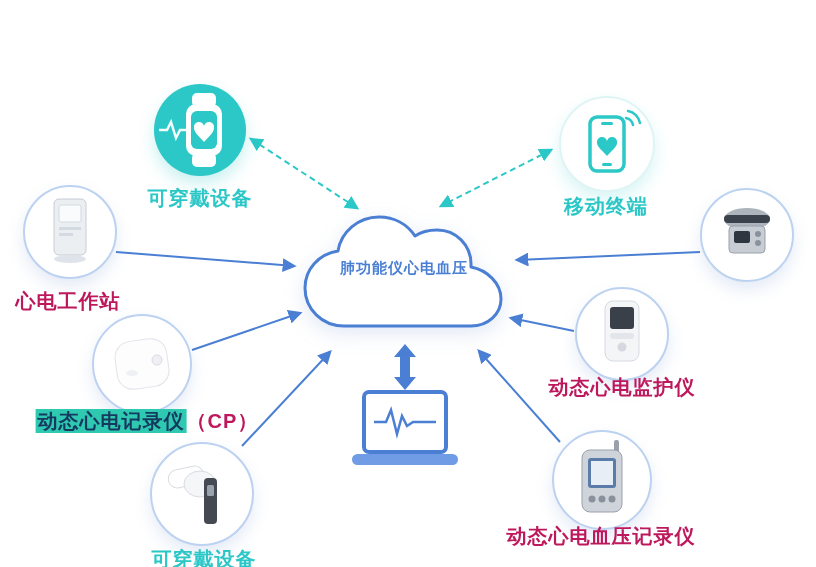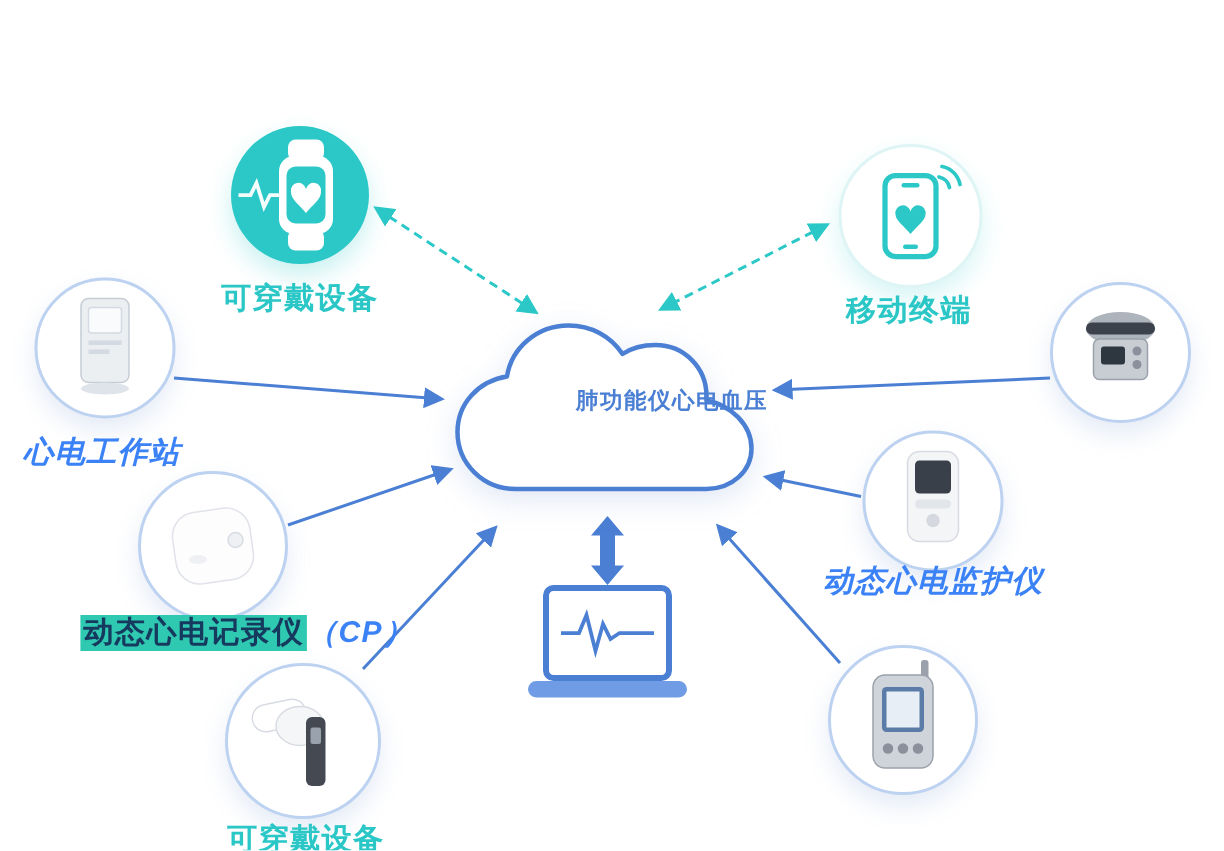--- a/index.html
+++ b/index.html
@@ -13,26 +13,26 @@
     border:2px solid #bcd2f0;box-shadow:0 8px 16px rgba(110,145,205,.18);
     display:flex;align-items:center;justify-content:center;
   }
   .node-circle.teal-solid{background:#2cc8c8;border:none;box-shadow:0 8px 16px rgba(44,200,200,.25);}
   .node-circle.teal-light{border:2px solid #dff5f5;box-shadow:0 8px 16px rgba(44,200,200,.18);}
   .node-label{
     position:absolute;transform:translateX(-50%);white-space:nowrap;
     font-size:20px;font-weight:600;letter-spacing:1px;
   }
   .label-teal{color:#2bc7c7;}
-  .label-dark{color:#3b82f6;font-style:italic;}
+  .label-dark{color:#be185d;}
   .hl{background:#2fc9b2;color:#16395e;padding:1px 2px;}
   .cloud-wrap{position:absolute;left:296px;top:204px;width:216px;height:132px;}
   .cloud-wrap svg{position:absolute;left:0;top:0;filter:drop-shadow(0 6px 10px rgba(90,130,200,.18));}
   .cloud-text{
-    position:absolute;left:0;top:52px;width:216px;text-align:right;
+    position:absolute;left:0;top:52px;width:216px;text-align:center;
     color:#4a7fd4;font-size:15px;font-weight:600;line-height:24px;letter-spacing:1px;
   }
   .laptop{position:absolute;left:350px;top:390px;width:110px;height:78px;}
 </style>
 </head>
 <body>
 
 <div class="canvas">
 
   <svg class="arrow-layer" width="816" height="567" viewBox="0 0 816 567">
@@ -103,21 +103,21 @@
   </div>
   <div class="node-label label-dark" style="left:68px;top:288px;">心电工作站</div>
 
   <div class="node-circle" style="left:92px;top:314px;width:96px;height:96px;">
     <svg width="96" height="96" viewBox="0 0 96 96">
       <rect x="22" y="24" width="52" height="48" rx="16" fill="#fdfdfe" stroke="#e0e3e9" transform="rotate(-8 48 48)"></rect>
       <circle cx="63" cy="44" r="5" fill="#eef0f4" stroke="#d8dbe2"></circle>
       <ellipse cx="38" cy="57" rx="6" ry="3" fill="#eef0f4"></ellipse>
     </svg>
   </div>
-  <div class="node-label" style="left:165px;top:408px;text-align:right;"><span class="hl">动态心电记录仪</span><span class="label-dark">（CP）</span></div>
+  <div class="node-label" style="left:147px;top:408px;text-align:right;"><span class="hl">动态心电记录仪</span><span class="label-dark">（CP）</span></div>
 
   <div class="node-circle" style="left:150px;top:442px;width:100px;height:100px;">
     <svg width="100" height="100" viewBox="0 0 100 100">
       <rect x="16" y="24" width="36" height="18" rx="9" fill="#ffffff" stroke="#d8dce2" transform="rotate(-12 34 33)"></rect>
       <ellipse cx="48" cy="40" rx="16" ry="13" fill="#f4f6f8" stroke="#d8dce2"></ellipse>
       <rect x="52" y="34" width="13" height="46" rx="4" fill="#454a52"></rect>
       <rect x="55" y="41" width="7" height="11" rx="1.5" fill="#9aa2ae"></rect>
     </svg>
   </div>
   <div class="node-label label-teal" style="left:204px;top:546px;">可穿戴设备</div>
@@ -147,20 +147,21 @@
     <svg width="96" height="96" viewBox="0 0 96 96">
       <rect x="60" y="8" width="5" height="14" rx="2" fill="#9aa1ab"></rect>
       <rect x="28" y="18" width="40" height="62" rx="8" fill="#cfd4da" stroke="#9aa1ab"></rect>
       <rect x="34" y="26" width="28" height="30" rx="3" fill="#5b7ca8"></rect>
       <rect x="37" y="29" width="22" height="24" fill="#e8eef6"></rect>
       <circle cx="38" cy="67" r="3.5" fill="#8a919c"></circle>
       <circle cx="48" cy="67" r="3.5" fill="#8a919c"></circle>
       <circle cx="58" cy="67" r="3.5" fill="#8a919c"></circle>
     </svg>
   </div>
+  <div class="node-label label-dark" style="left:601px;top:523px;">动态心电血压记录仪</div>
 
   <div class="laptop">
     <svg width="110" height="78" viewBox="0 0 110 78">
       <rect x="14" y="2" width="82" height="60" rx="5" fill="#ffffff" stroke="#4a7fd4" stroke-width="4"></rect>
       <polyline points="24,32 36,32 41,20 47,44 52,26 57,36 63,32 86,32" stroke="#4a7fd4" stroke-width="2.5" fill="none"></polyline>
       <rect x="2" y="64" width="106" height="11" rx="5.5" fill="#6f9ce4"></rect>
     </svg>
   </div>
 
 </div>

